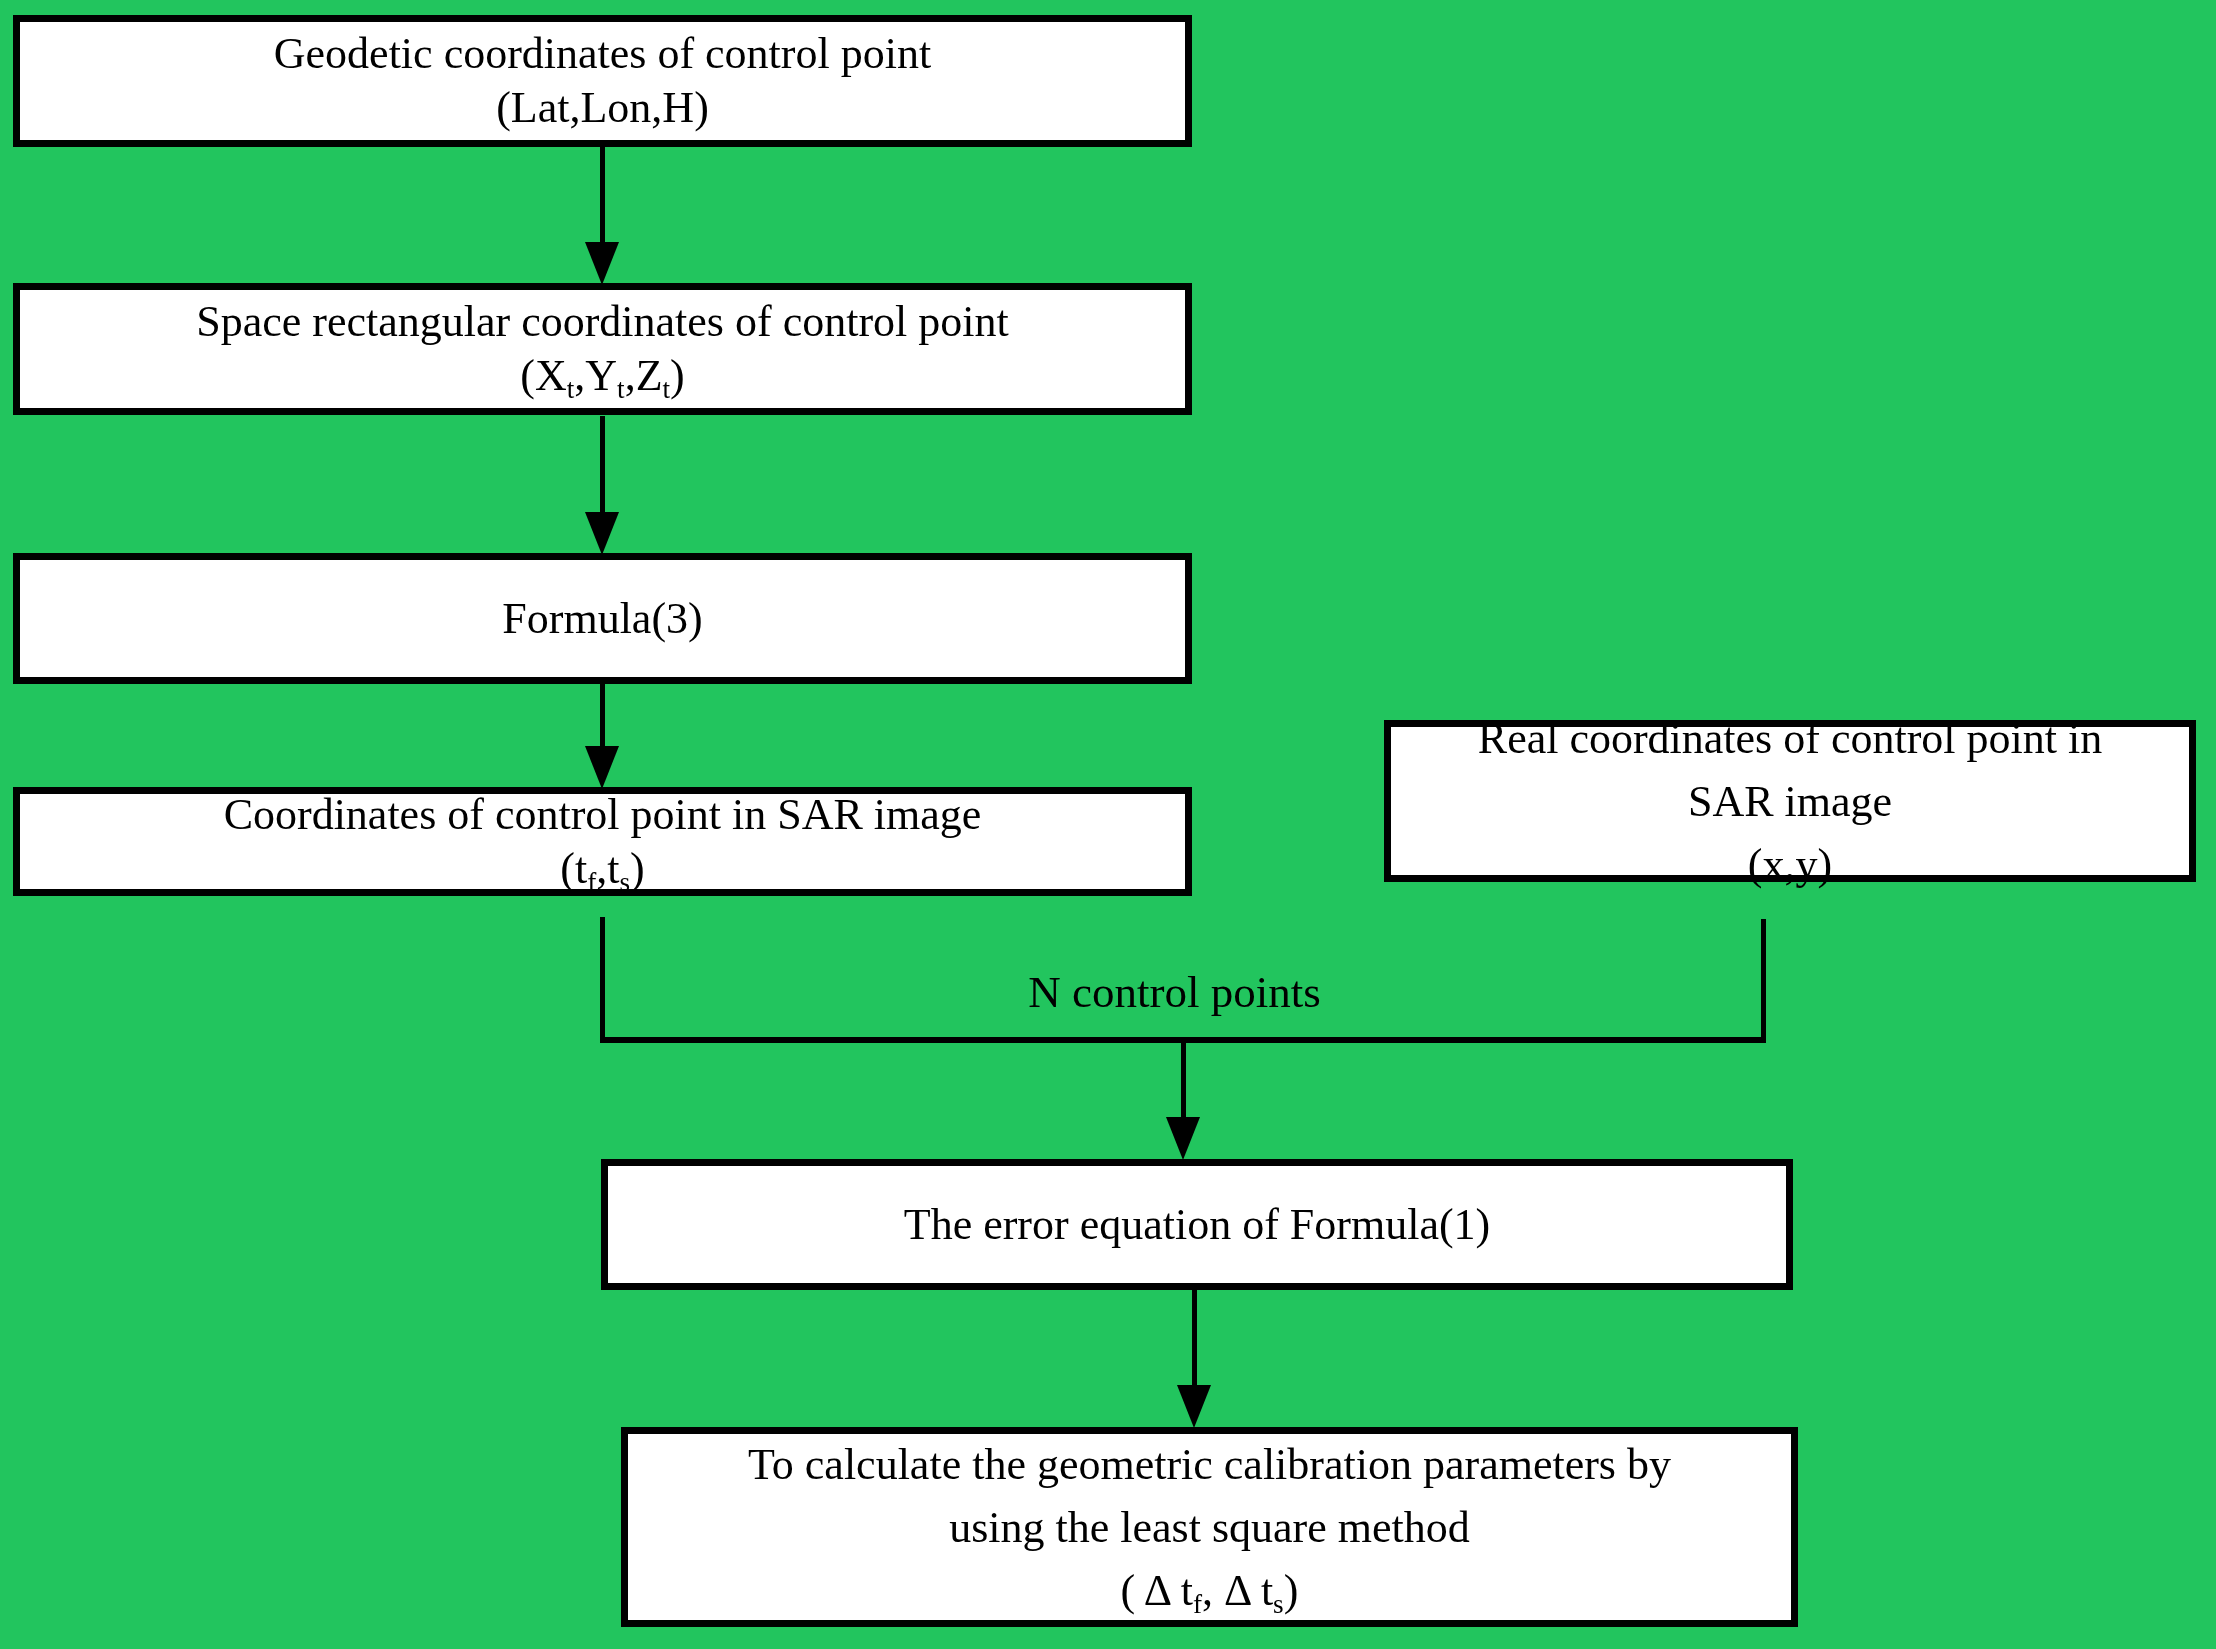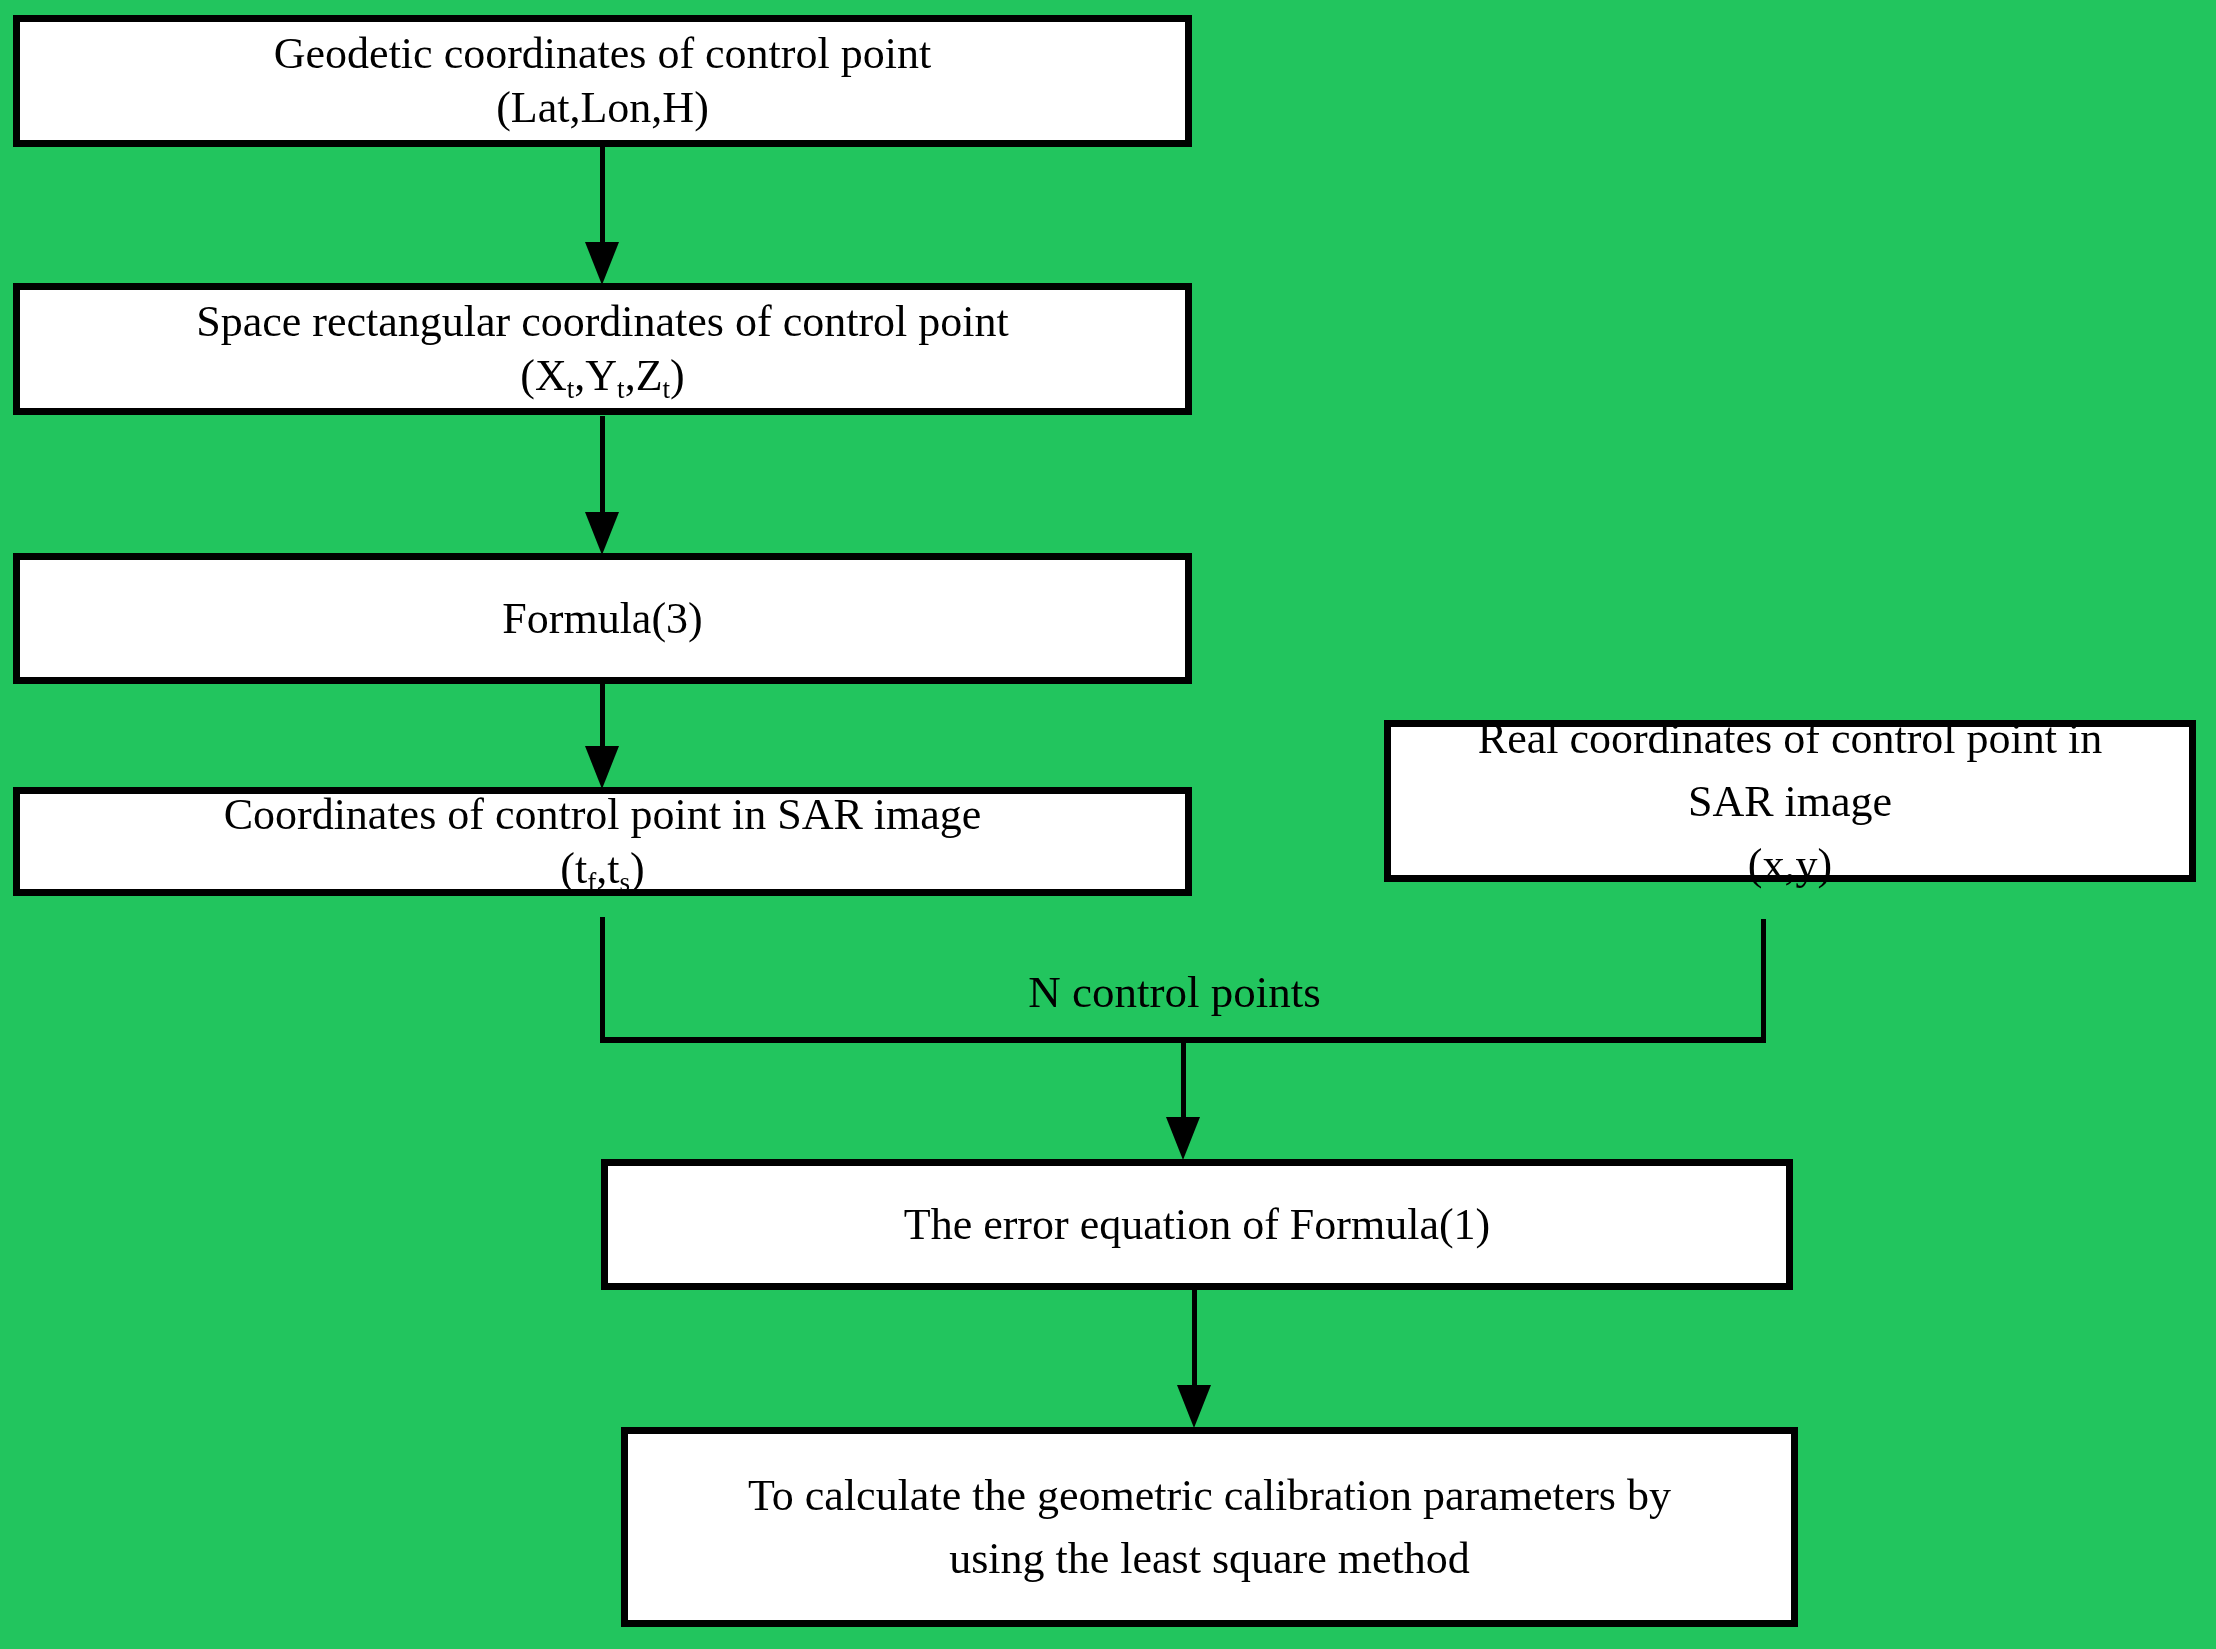--- a/index.html
+++ b/index.html
@@ -128,17 +128,18 @@
     </div>
   </div>
 
   <div class="vline" style="left:1192px; top:1290px; height:98px;"></div>
   <div class="ahead" style="left:1177px; top:1385px;"></div>
 
   <div class="box triple" style="left:597px; top:1427px; width:1177px; height:200px;margin-left:24px;">
     <div class="lines">
       <div class="line">To calculate the geometric calibration parameters by</div>
       <div class="line">using the least square method</div>
+      <div class="line"><span>( Δ t</span><sub class="sb">f</sub><span>, Δ t</span><sub class="sb">s</sub><span>)</span></div>
     </div>
   </div>
 
 </div>
 
 
 </body></html>

